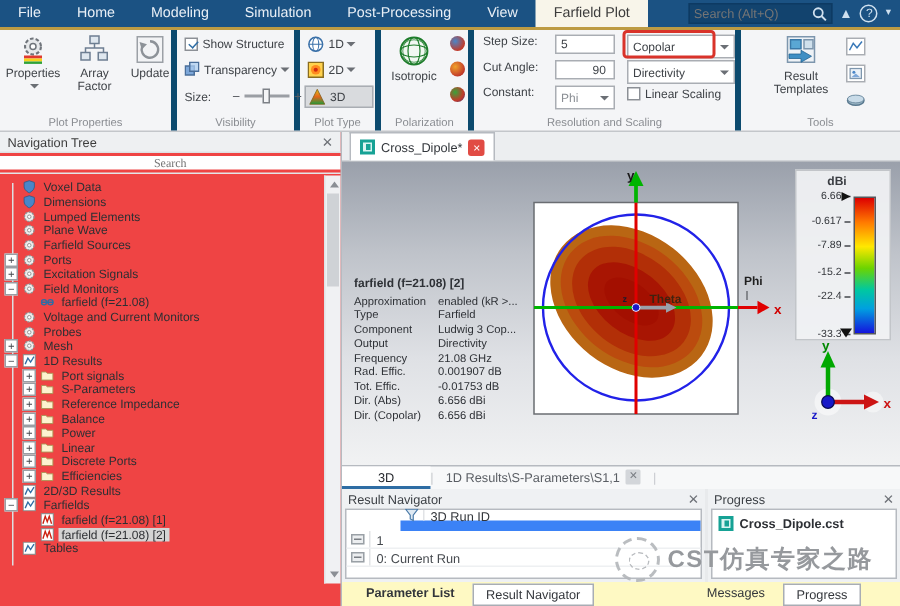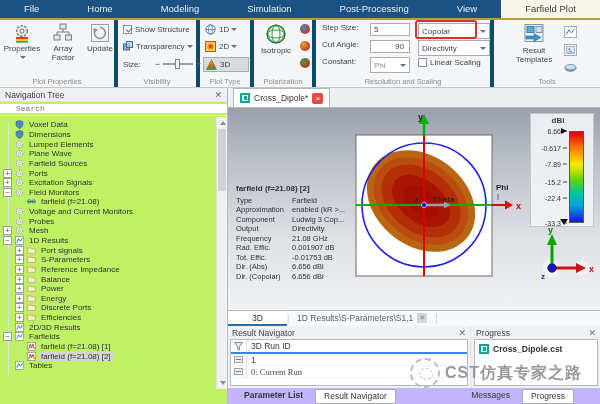--- a/index.html
+++ b/index.html
@@ -3,21 +3,21 @@
 <meta charset="utf-8">
 <style>
   html,body{margin:0;padding:0;}
   body{width:600px;height:404px;position:relative;overflow:hidden;background:#e8eaec;
        font-family:"Liberation Sans",sans-serif;-webkit-font-smoothing:antialiased;}
   *{box-sizing:border-box;}
 
   
   .titlebar{position:absolute;left:0;top:0;width:600px;height:20px;background:#1b5283;
             border-bottom:2px solid #bd9b43;display:flex;align-items:stretch;}
-  .rtab{padding:0 24px;font-size:9.5px;color:#e9eff6;line-height:18px;white-space:nowrap;}
+  .rtab{padding:0 12px;font-size:9.5px;color:#e9eff6;line-height:18px;white-space:nowrap;}
   .rtab.active{background:#f8f5ea;color:#3c3c3c;}
   .tb-right{margin-left:auto;display:flex;align-items:center;gap:5px;padding-right:6px;}
   .searchbox{width:96px;height:14px;background:#12436e;border:1px solid #0d3a63;display:flex;align-items:center;}
   .searchbox input{flex:1;background:transparent;border:none;outline:none;color:#aac4de;font-size:8.5px;
                    padding:0 3px;font-family:"Liberation Sans",sans-serif;width:70px;}
   .tb-ico{color:#cfe0ef;font-size:9px;line-height:14px;}
   .help-circle{width:12px;height:12px;border-radius:50%;border:1px solid #cfe0ef;color:#cfe0ef;
                font-size:8px;text-align:center;line-height:10px;}
 
   
@@ -38,27 +38,27 @@
   .combo .caret{position:absolute;right:3px;}
   .rinput{height:13px;background:#fff;border:1px solid #a9adb3;font-size:8px;color:#3f4348;
           padding:0 3px;font-family:"Liberation Sans",sans-serif;}
   .sel3d{background:#d9dbde;border:1px solid #a9adb3;}
   .redbox{position:absolute;border:2px solid #d9332a;border-radius:3px;pointer-events:none;}
   .slider-track{width:30px;height:2px;background:#9a9ea4;position:relative;margin:0 3px;}
   .slider-thumb{position:absolute;left:12px;top:-4px;width:5px;height:10px;background:#f4f5f7;border:1px solid #7d8187;}
   .pm{font-size:9px;color:#5a5e64;}
 
   
-  .nav-panel{position:absolute;left:0;top:88px;width:228px;height:316px;background:#bef264;border-right:1px solid #b6bac0;}
+  .nav-panel{position:absolute;left:0;top:88px;width:228px;height:316px;background:#ef4444;border-right:1px solid #b6bac0;}
   .nav-header{height:14px;background:#eef0f2;display:flex;align-items:center;justify-content:space-between;
               padding:0 5px;font-size:8.5px;color:#3c3c3c;border-bottom:1px solid #dfe1e4;}
   .closex{color:#6d7177;font-size:9px;line-height:10px;}
   .nav-search{height:14px;border-bottom:1px solid #e3e5e8;display:flex;align-items:center;}
-  .nav-search input{border:none;outline:none;width:100%;font-size:8px;color:#9aa0a6;padding:0 16px;
-                    font-family:Liberation Mono, monospace;}
+  .nav-search input{border:none;outline:none;width:100%;font-size:8px;color:#9aa0a6;padding:0 4px;
+                    font-family:Liberation Serif, serif;text-align:center;}
   .tree{position:absolute;left:0;top:29px;width:217px;height:272px;overflow:hidden;padding-top:3px;}
   .tree::before{content:"";position:absolute;left:7.5px;top:5px;height:255px;border-left:1px solid #dcdee1;}
   .tree-row{display:flex;align-items:center;height:9.65px;position:relative;font-size:8px;color:#2d2f33;white-space:nowrap;}
   .tree-row.lvl1{padding-left:3px;}
   .tree-row.lvl2{padding-left:15px;}
   .expander{flex:none;width:9px;height:9px;border:1px solid #9a9ea4;background:#fff;color:#43474d;
             font-size:7.5px;line-height:7px;text-align:center;margin-right:3px;z-index:1;}
   .expander.empty{border:none;background:transparent;}
   .ticon{flex:none;width:9px;height:9px;margin-right:3px;z-index:1;}
   .ticon svg{width:9px;height:9px;display:block;}
@@ -113,29 +113,29 @@
   .vsep{color:#c7cace;line-height:14px;}
   .vclose{width:10px;height:10px;background:#d3d6da;color:#7a7e84;font-size:7px;line-height:10px;
           text-align:center;border-radius:1px;margin:2px 0 0 4px;}
   .vtab-s{display:flex;padding:0 8px;line-height:14px;}
 
   
   .panel{position:absolute;top:326px;height:62px;background:#eff1f3;}
   .panel-h{height:13px;display:flex;align-items:center;justify-content:space-between;
            padding:0 4px;font-size:8.5px;color:#3c4045;}
   .panel-b{position:absolute;left:2px;right:2px;top:13px;bottom:2px;background:#fff;border:1px solid #b6bac0;}
-  .rn-headrow{height:14px;border-bottom:2px solid #3b82f6;display:flex;align-items:center;font-size:8.5px;color:#33363b;}
+  .rn-headrow{height:14px;border-bottom:7px solid #3b82f6;display:flex;align-items:center;font-size:8.5px;color:#33363b;margin-left:36px;}
   .rn-iconcell{width:16px;flex:none;display:flex;justify-content:center;border-right:1px solid #e1e3e6;height:100%;align-items:center;}
   .rn-row{height:12px;display:flex;align-items:center;font-size:8.5px;color:#45494e;border-bottom:1px solid #eef0f2;}
   .runid-ico{width:9px;height:7px;border:1px solid #9aa0a6;background:#eceef0;position:relative;}
   .runid-ico::after{content:"";position:absolute;left:1px;top:2px;width:5px;height:1px;background:#7a7e84;}
   .prog-row{display:flex;align-items:center;gap:4px;padding:4px 4px;font-size:8.5px;font-weight:bold;color:#2d3035;}
 
   
-  .bottom-tabbar{position:absolute;left:228px;top:388px;width:372px;height:16px;background:#c4b5fd;
+  .bottom-tabbar{position:absolute;left:228px;top:388px;width:372px;height:16px;background:#fef9c3;
                  display:flex;align-items:center;font-size:8.5px;color:#33363b;}
   .btab{padding:0 8px;line-height:13px;}
   .btab.active{background:#fff;border:1px solid #a8adb4;}
   .btabs-left{display:flex;margin-left:8px;gap:4px;}
   .btabs-right{display:flex;margin-left:auto;margin-right:26px;gap:4px;}
 
   
   .watermark{position:absolute;left:410px;top:358px;display:flex;align-items:center;gap:5px;
              z-index:60;pointer-events:none;}
   .wm-logo{width:30px;height:30px;border:2px dashed #b3b6ba;border-radius:50%;position:relative;opacity:.9;}
@@ -536,21 +536,21 @@
         </span>
         <span class="tlabel">Power</span>
       </div>
       <div class="tree-row lvl2">
         <span class="expander">+</span>
         <span class="ticon">
           <svg viewBox="0 0 10 10">
             <path d="M0.8 2.2 H4 L5 3.2 H9.2 V8.2 H0.8 Z" fill="#fdf3cf" stroke="#ad9455" stroke-width="0.7"></path>
           </svg>
         </span>
-        <span class="tlabel">Energy</span>
+        <span class="tlabel">Linear</span>
       </div>
       <div class="tree-row lvl2">
         <span class="expander">+</span>
         <span class="ticon">
           <svg viewBox="0 0 10 10">
             <path d="M0.8 2.2 H4 L5 3.2 H9.2 V8.2 H0.8 Z" fill="#fdf3cf" stroke="#ad9455" stroke-width="0.7"></path>
           </svg>
         </span>
         <span class="tlabel">Discrete Ports</span>
       </div>
@@ -628,26 +628,26 @@
     <span class="red-x">×</span>
   </div>
 </div>
 
 <div class="view3d">
 
   <div class="ffinfo">
     <div class="t">farfield (f=21.08) [2]</div>
     <div id="ffrows">
         <div class="ffrow">
+          <span class="l">Approximation</span>
+          <span class="v">enabled (kR &gt;...</span>
+        </div>
+        <div class="ffrow">
           <span class="l">Type</span>
           <span class="v">Farfield</span>
-        </div>
-        <div class="ffrow">
-          <span class="l">Approximation</span>
-          <span class="v">enabled (kR &gt;...</span>
         </div>
         <div class="ffrow">
           <span class="l">Component</span>
           <span class="v">Ludwig 3 Cop...</span>
         </div>
         <div class="ffrow">
           <span class="l">Output</span>
           <span class="v">Directivity</span>
         </div>
         <div class="ffrow">
@@ -757,21 +757,21 @@
         <div class="rn-row">
           <span class="rn-iconcell">
             <span class="runid-ico"></span>
           </span>
           <span style="padding-left: 4px;">1</span>
         </div>
         <div class="rn-row">
           <span class="rn-iconcell">
             <span class="runid-ico"></span>
           </span>
-          <span style="padding-left: 4px; font-family: Liberation Serif, serif;">0: Current Run</span>
+          <span style="padding-left: 4px;">0: Current Run</span>
         </div>
       </div>
   </div>
 </div>
 
 <div class="panel" style="left:472px;width:128px;">
   <div class="panel-h">
     <span>Progress</span>
     <span class="closex">✕</span>
   </div>

